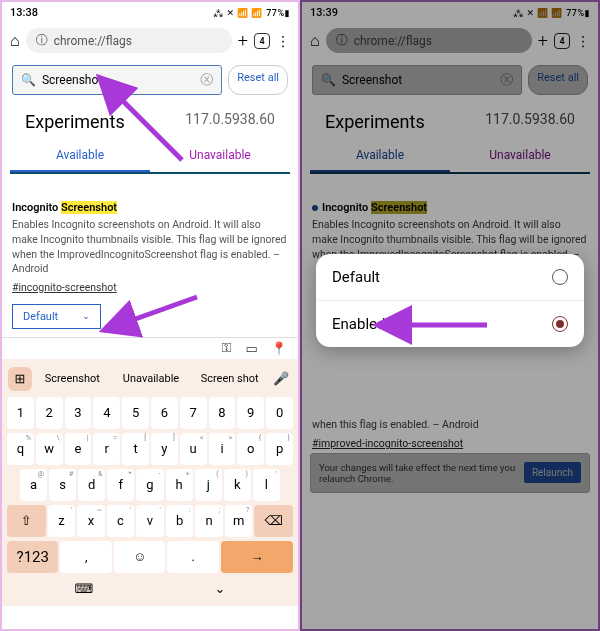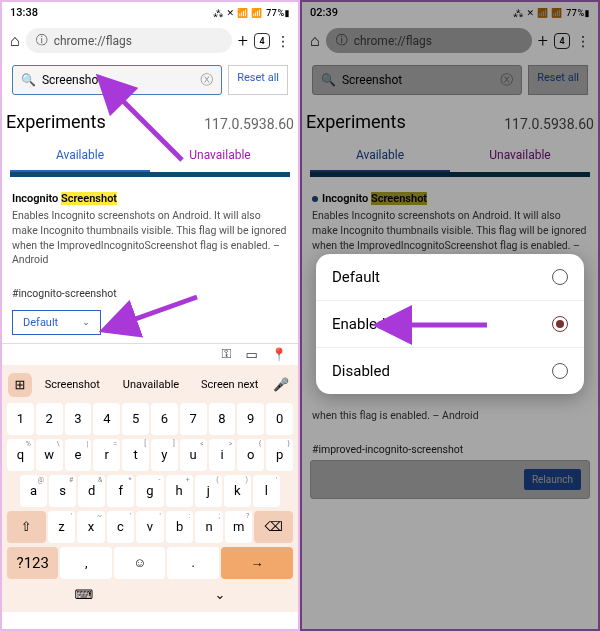--- a/index.html
+++ b/index.html
@@ -15,32 +15,32 @@
 .navbar .home{font-size:16px}
 .urlbar{flex:1;display:flex;align-items:center;background:#f1f1f1;border-radius:14px;padding:4px 10px;gap:6px;font-size:12px;color:#555}
 .navbar .plus{font-size:18px;font-weight:300}
 .navbar .tabcount{border:1.5px solid #333;border-radius:4px;width:16px;height:16px;display:flex;align-items:center;justify-content:center;font-size:9px;font-weight:600}
 .navbar .menu{font-size:14px}
 .searchrow{display:flex;gap:6px;padding:6px 10px}
 .searchbox{flex:1;display:flex;align-items:center;border:1.5px solid #4a7ab8;border-radius:3px;padding:5px 8px;gap:6px;font-size:12px;background:#f5f5f5}
 .p2 .searchbox{border-color:#ccc;background:#fff}
 .searchbox .sicon{color:#777;font-size:12px}
 .searchbox .clear{margin-left:auto;color:#999;font-size:13px}
-.resetbtn{border:1px solid #ccc;border-radius:0;padding:5px 8px;font-size:11px;color:#2862c9;background:#fff}
-.exprow{display:flex;justify-content:space-between;align-items:flex-end;padding:10px 4px 4px}
+.resetbtn{border:1px solid #ccc;border-radius:12px;padding:5px 8px;font-size:11px;color:#2862c9;background:#fff}
+.exprow{display:flex;justify-content:space-between;align-items:flex-start;padding:10px 23px 4px}
 .exprow h2{font-size:18px;font-weight:400}
 .exprow .ver{font-size:14px;color:#666}
-.tabs{display:flex;border-bottom:5px solid #0c4a6e;margin:4px 8px 4px}
+.tabs{display:flex;border-bottom:2px solid #0c4a6e;margin:4px 8px 16px}
 .tab{flex:1;text-align:center;padding:8px 0;font-size:12px;color:#a21caf}
 .tab.active{color:#2862c9;border-bottom:2px solid #2862c9}
 .flag{padding:10px 10px 0;font-size:10.5px;color:#555;line-height:1.4}
 .flag .title{font-size:11px;color:#000;font-weight:600;margin-bottom:3px}
 .flag .title .hl{background:#ffeb3b;font-weight:600}
 .flag .bullet{display:inline-block;width:6px;height:6px;border-radius:50%;background:#2862c9;margin-right:4px;vertical-align:middle}
-.flaglink{color:#333;display:inline-block;margin-top:19px}
+.flaglink{color:#333;text-decoration:underline;display:inline-block;margin-top:4px}
 .dropdown{margin:8px 10px;border:1px solid #2862c9;display:inline-flex;align-items:center;padding:5px 10px;font-size:11px;color:#2862c9;gap:24px}
 .dropdown .chev{font-size:9px}
 .kbstrip{height:22px;border-top:1px solid #ddd;display:flex;justify-content:flex-end;align-items:center;gap:14px;padding:0 10px;font-size:13px;background:#fff}
 .kbstrip span{color:#333}
 .keyboard{background:#fbeee6;padding:4px 4px 8px}
 .suggest{display:flex;align-items:center;padding:4px 2px;gap:2px}
 .suggest .sbtn{background:#f2cdb8;border-radius:6px;width:24px;height:24px;display:flex;align-items:center;justify-content:center;font-size:13px}
 .suggest .word{flex:1;text-align:center;font-size:11px;padding:4px 2px}
 .suggest .mic{width:22px;text-align:center;font-size:13px}
 .krow{display:flex;gap:2px;padding:2px 1px}
@@ -109,21 +109,21 @@
   <div class="kbstrip">
     <span>⚿</span>
     <span>▭</span>
     <span>📍</span>
   </div>
   <div class="keyboard">
     <div class="suggest">
       <span class="sbtn">⊞</span>
       <span class="word">Screenshot</span>
       <span class="word">Unavailable</span>
-      <span class="word">Screen next</span>
+      <span class="word">Screen shot</span>
       <span class="mic">🎤</span>
     </div>
     <div class="krow">
       <div class="key">1</div>
         <div class="key">2</div>
         <div class="key">3</div>
         <div class="key">4</div>
         <div class="key">5</div>
         <div class="key">6</div>
         <div class="key">7</div>
@@ -273,21 +273,21 @@
           </marker>
         </defs>
         <path d="M80,5 L10,30" stroke="#a838d8" stroke-width="5" marker-end="url(#ah2)" fill="none"></path>
       </svg>
   </div>
 </div>
 
 <div class="panel p2">
   <div class="content">
     <div class="statusbar">
-      <span>02:39</span>
+      <span>13:39</span>
       <span class="icons">⁂ ✕ 📶 📶 77%▮</span>
     </div>
     <div class="navbar">
       <span class="home">⌂</span>
       <div class="urlbar">
         <span>ⓘ</span>
         <span>chrome://flags</span>
       </div>
       <span class="plus">+</span>
       <span class="tabcount">4</span>
@@ -316,36 +316,33 @@
     <div style="height:150px"></div>
     <div class="improvedflag">
       <div>when this flag is enabled. – Android</div>
       <a class="flaglink">#improved-incognito-screenshot</a>
     </div>
     <div class="dropdown">
       <span>Default</span>
       <span class="chev">⌄</span>
     </div>
     <div class="snack">
+      <span>Your changes will take effect the next time you relaunch Chrome.</span>
       <span class="rbtn">Relaunch</span>
     </div>
   </div>
   <div class="dim"></div>
   <div class="popup">
     <div class="popitem">
       <span>Default</span>
       <span class="radio"></span>
     </div>
     <div class="popitem">
       <span>Enabled</span>
       <span class="radio on"></span>
-    </div>
-    <div class="popitem">
-      <span>Disabled</span>
-      <span class="radio"></span>
     </div>
   </div>
   <div class="arrow" style="left:90px;top:308px;z-index:6">
     <svg width="100" height="30">
         <defs>
           <marker id="ah3" markerWidth="8" markerHeight="8" refX="2" refY="4" orient="auto">
             <path d="M0,0 L8,4 L0,8 Z" fill="#a838d8"></path>
           </marker>
         </defs>
         <path d="M95,15 L10,15" stroke="#a838d8" stroke-width="5" marker-end="url(#ah3)" fill="none"></path>

